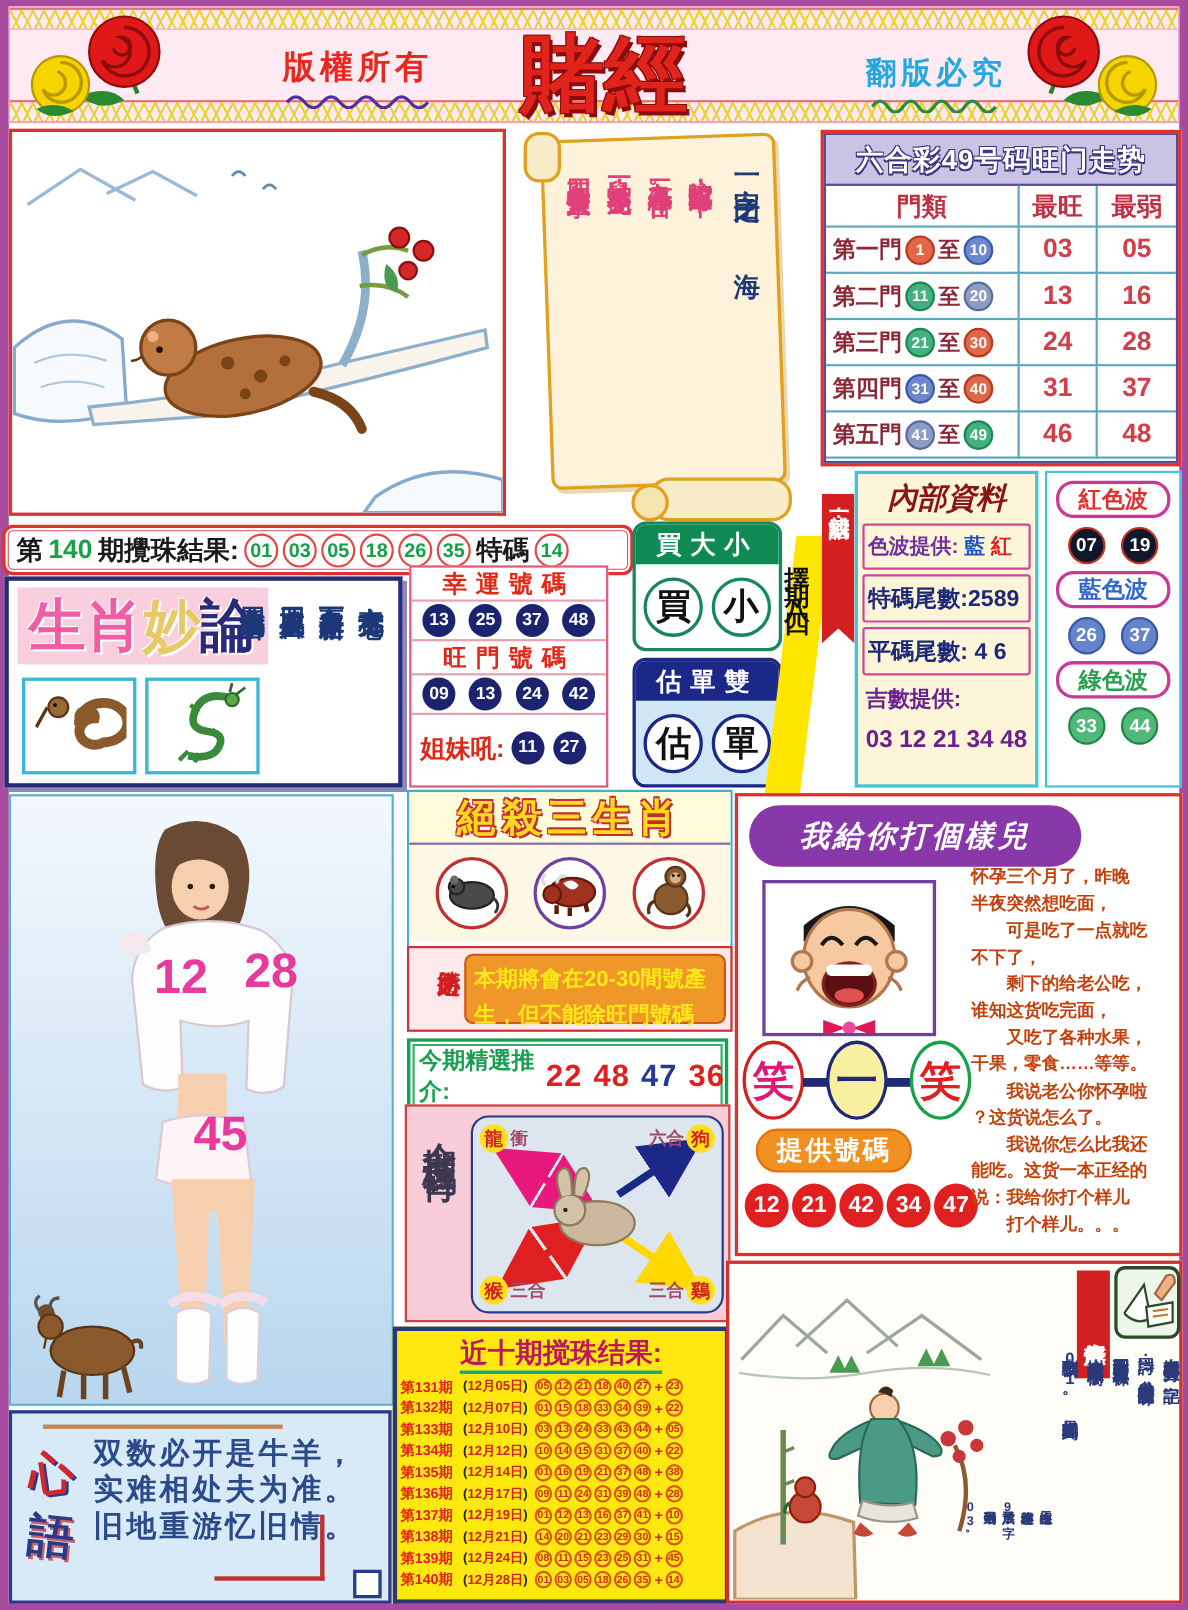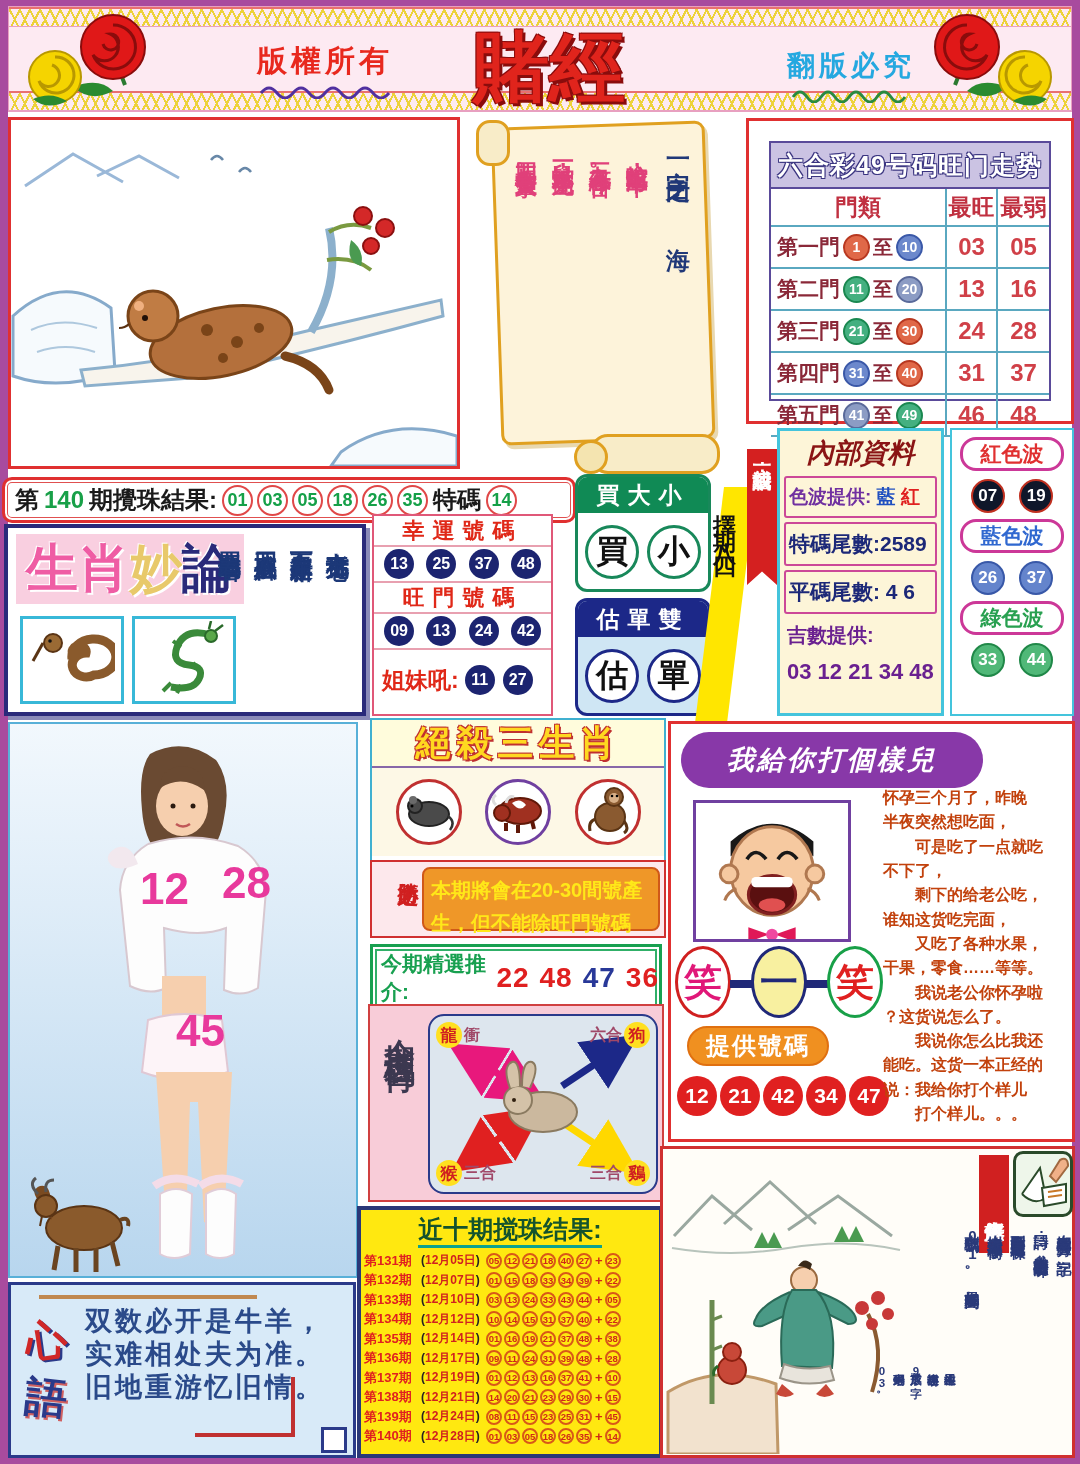--- a/index.html
+++ b/index.html
@@ -38,21 +38,21 @@
   .scroll-paper{position:absolute;left:26px;top:6px;width:214px;height:318px;background:#fdf3da;
     border:3px solid #e0a020;border-radius:10px;transform:rotate(-2deg);box-shadow:3px 4px 0 #e8d8b0;}
   .scroll-rollT{position:absolute;left:6px;top:2px;width:34px;height:46px;background:#f8ecc8;border:3px solid #e0a020;border-radius:14px;}
   .scroll-rollB{position:absolute;left:120px;top:316px;width:130px;height:40px;background:#f8ecc8;border:3px solid #e0a020;border-radius:18px;}
   .scroll-rollB2{position:absolute;left:104px;top:322px;width:34px;height:34px;background:#f4e4b0;border:3px solid #e0a020;border-radius:50%;}
   .scroll-text{position:absolute;right:46px;top:28px;height:282px;font-weight:bold;}
   .scroll-text .title{color:#203878;font-size:24px;margin-left:10px;letter-spacing:6px;}
   .scroll-text div.line{color:#e0407a;font-size:22px;margin-left:7px;letter-spacing:2px;}
 
   
-  .wangmen{left:738px;top:112px;width:328px;height:306px;border:3px solid #e03030;background:#fff;padding:20px;}
+  .wangmen{left:738px;top:112px;width:328px;height:306px;border:3px solid #e03030;background:#fff;padding:0;}
   .wm-inner{border:2px solid #5a4a9a;height:100%;}
   .wm-title{height:46px;background:#cbc3e3;border-bottom:2px solid #5a4a9a;display:flex;align-items:center;justify-content:center;
     font-size:25px;font-weight:bold;color:#fff;letter-spacing:1px;
     text-shadow:1px 1px 0 #3a3480,-1px -1px 0 #3a3480,1px -1px 0 #3a3480,-1px 1px 0 #3a3480;}
   .wm-grid{display:grid;grid-template-columns:176px 1fr 1fr;}
   .wm-h{height:38px;display:flex;align-items:center;justify-content:center;font-size:23px;font-weight:bold;color:#c03040;border-bottom:2px solid #5aa8c0;}
   .wm-h:not(:last-child),.w-gate,.w-val:first-of-type{border-right:2px solid #5aa8c0;}
   .w-gate{height:42px;display:flex;align-items:center;gap:3px;padding-left:6px;border-bottom:2px solid #5aa8c0;border-right:2px solid #5aa8c0;}
   .w-gname{font-size:21px;font-weight:bold;color:#8a2838;}
   .w-zhi{font-size:20px;font-weight:bold;color:#8a2838;}
@@ -166,21 +166,21 @@
   
   .touma{left:360px;top:998px;width:296px;height:198px;border:2px solid #d04040;background:#f8ccd8;}
   .tm-title{position:absolute;left:8px;top:8px;height:184px;font-size:31px;font-weight:bold;color:#3c3850;font-family:"Liberation Serif",serif;letter-spacing:6px;}
   .tm-diagram{position:absolute;left:58px;top:8px;width:230px;height:180px;background:#dde6ee;border:2px solid #2a3a8a;border-radius:16px;}
   .tm-corner{position:absolute;display:flex;align-items:center;gap:2px;font-size:16px;font-weight:bold;color:#a04868;}
   .tm-zball{width:26px;height:26px;border-radius:50%;background:#ffe020;color:#d02020;font-size:17px;font-weight:bold;display:flex;align-items:center;justify-content:center;font-family:"Liberation Serif",serif;}
   .tm-tl{left:6px;top:6px;} .tm-tr{right:6px;top:6px;} .tm-bl{left:6px;bottom:6px;} .tm-br{right:6px;bottom:6px;}
 
   
   .history{left:349px;top:1200px;width:306px;height:252px;border:4px solid #2a3878;background:#ffe810;padding-top:3px;}
-  .ht-title{text-align:center;font-size:25px;font-weight:bold;color:#14532d;}
+  .ht-title{text-align:center;font-size:25px;font-weight:bold;color:#be185d;}
   .ht-title span{border-bottom:3px solid #0da28e;padding-bottom:2px;}
   .h-rows{margin-top:5px;}
   .h-row{display:flex;align-items:center;height:19.5px;padding-left:3px;gap:1px;}
   .h-issue{font-size:13px;font-weight:bold;color:#e02020;width:56px;}
   .h-date{font-size:12px;font-weight:bold;color:#222;width:64px;}
   .h-date em{font-style:normal;color:#d02020;}
   .h-ball{width:16px;height:16px;border:2px solid #d85818;border-radius:50%;display:inline-flex;align-items:center;justify-content:center;
     font-size:9.5px;font-weight:bold;color:#d02818;margin-right:1px;}
   .h-plus{color:#d02818;font-weight:bold;font-size:13px;margin:0 1px;}
 

